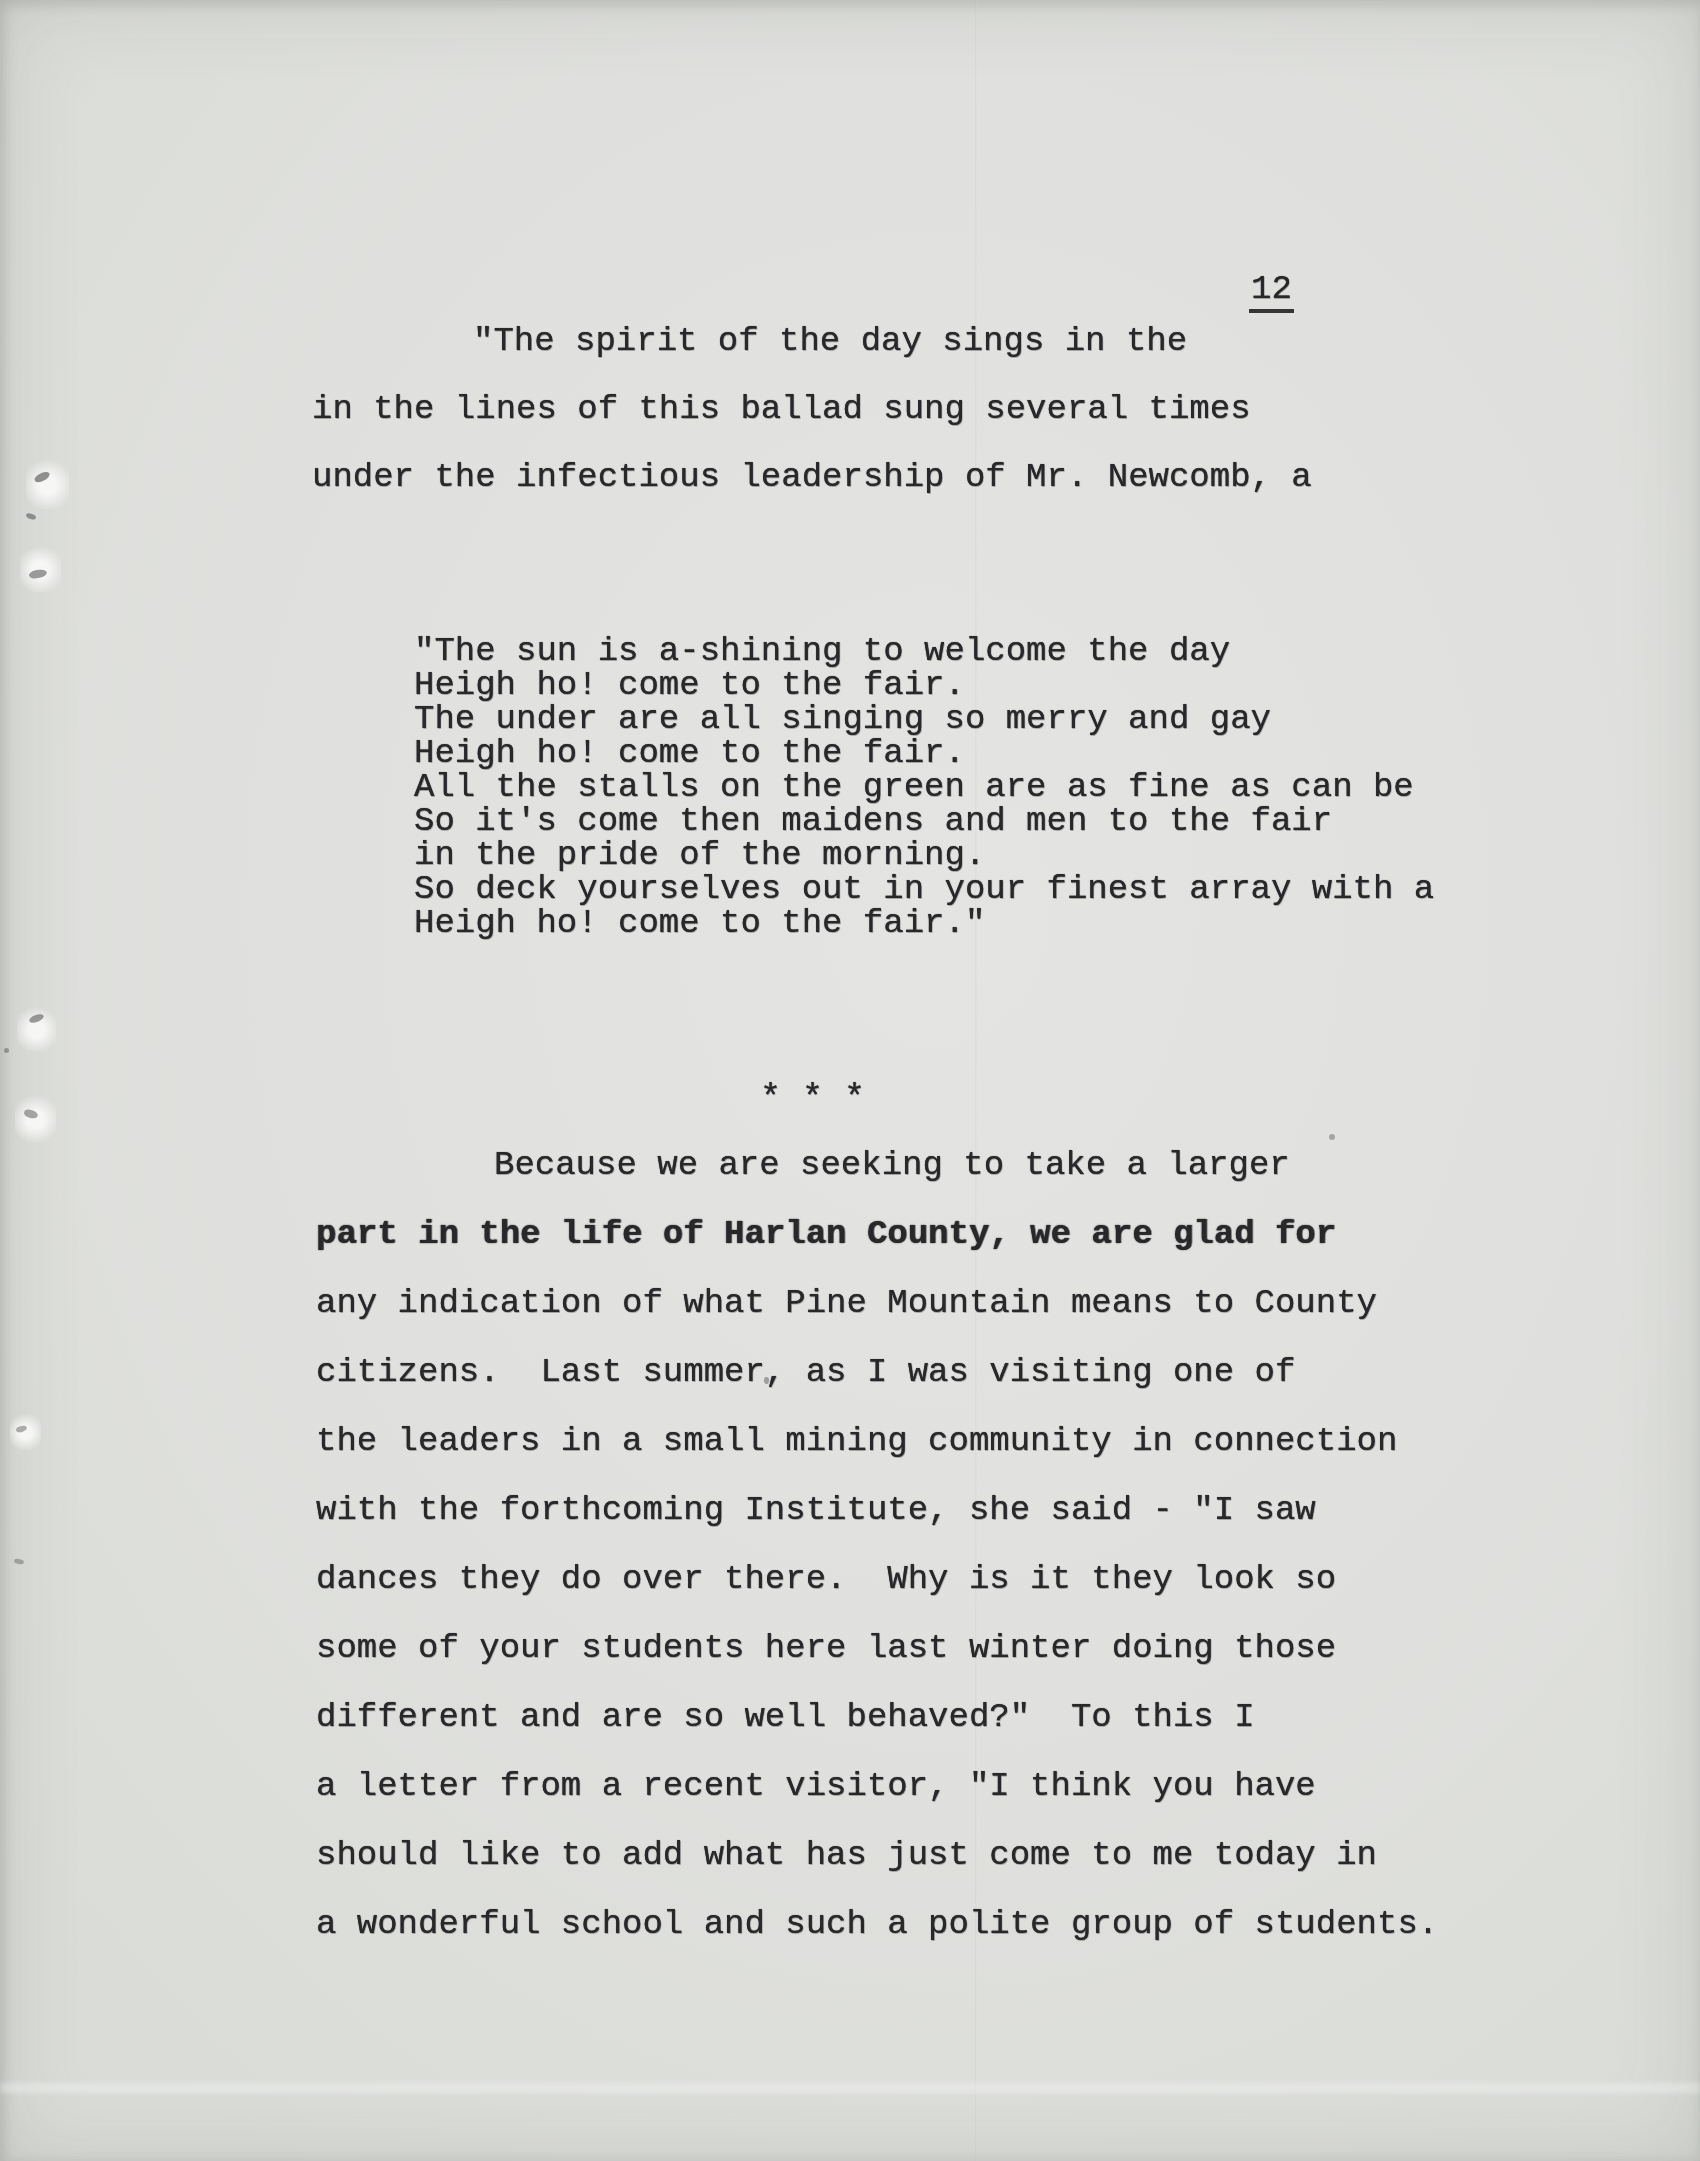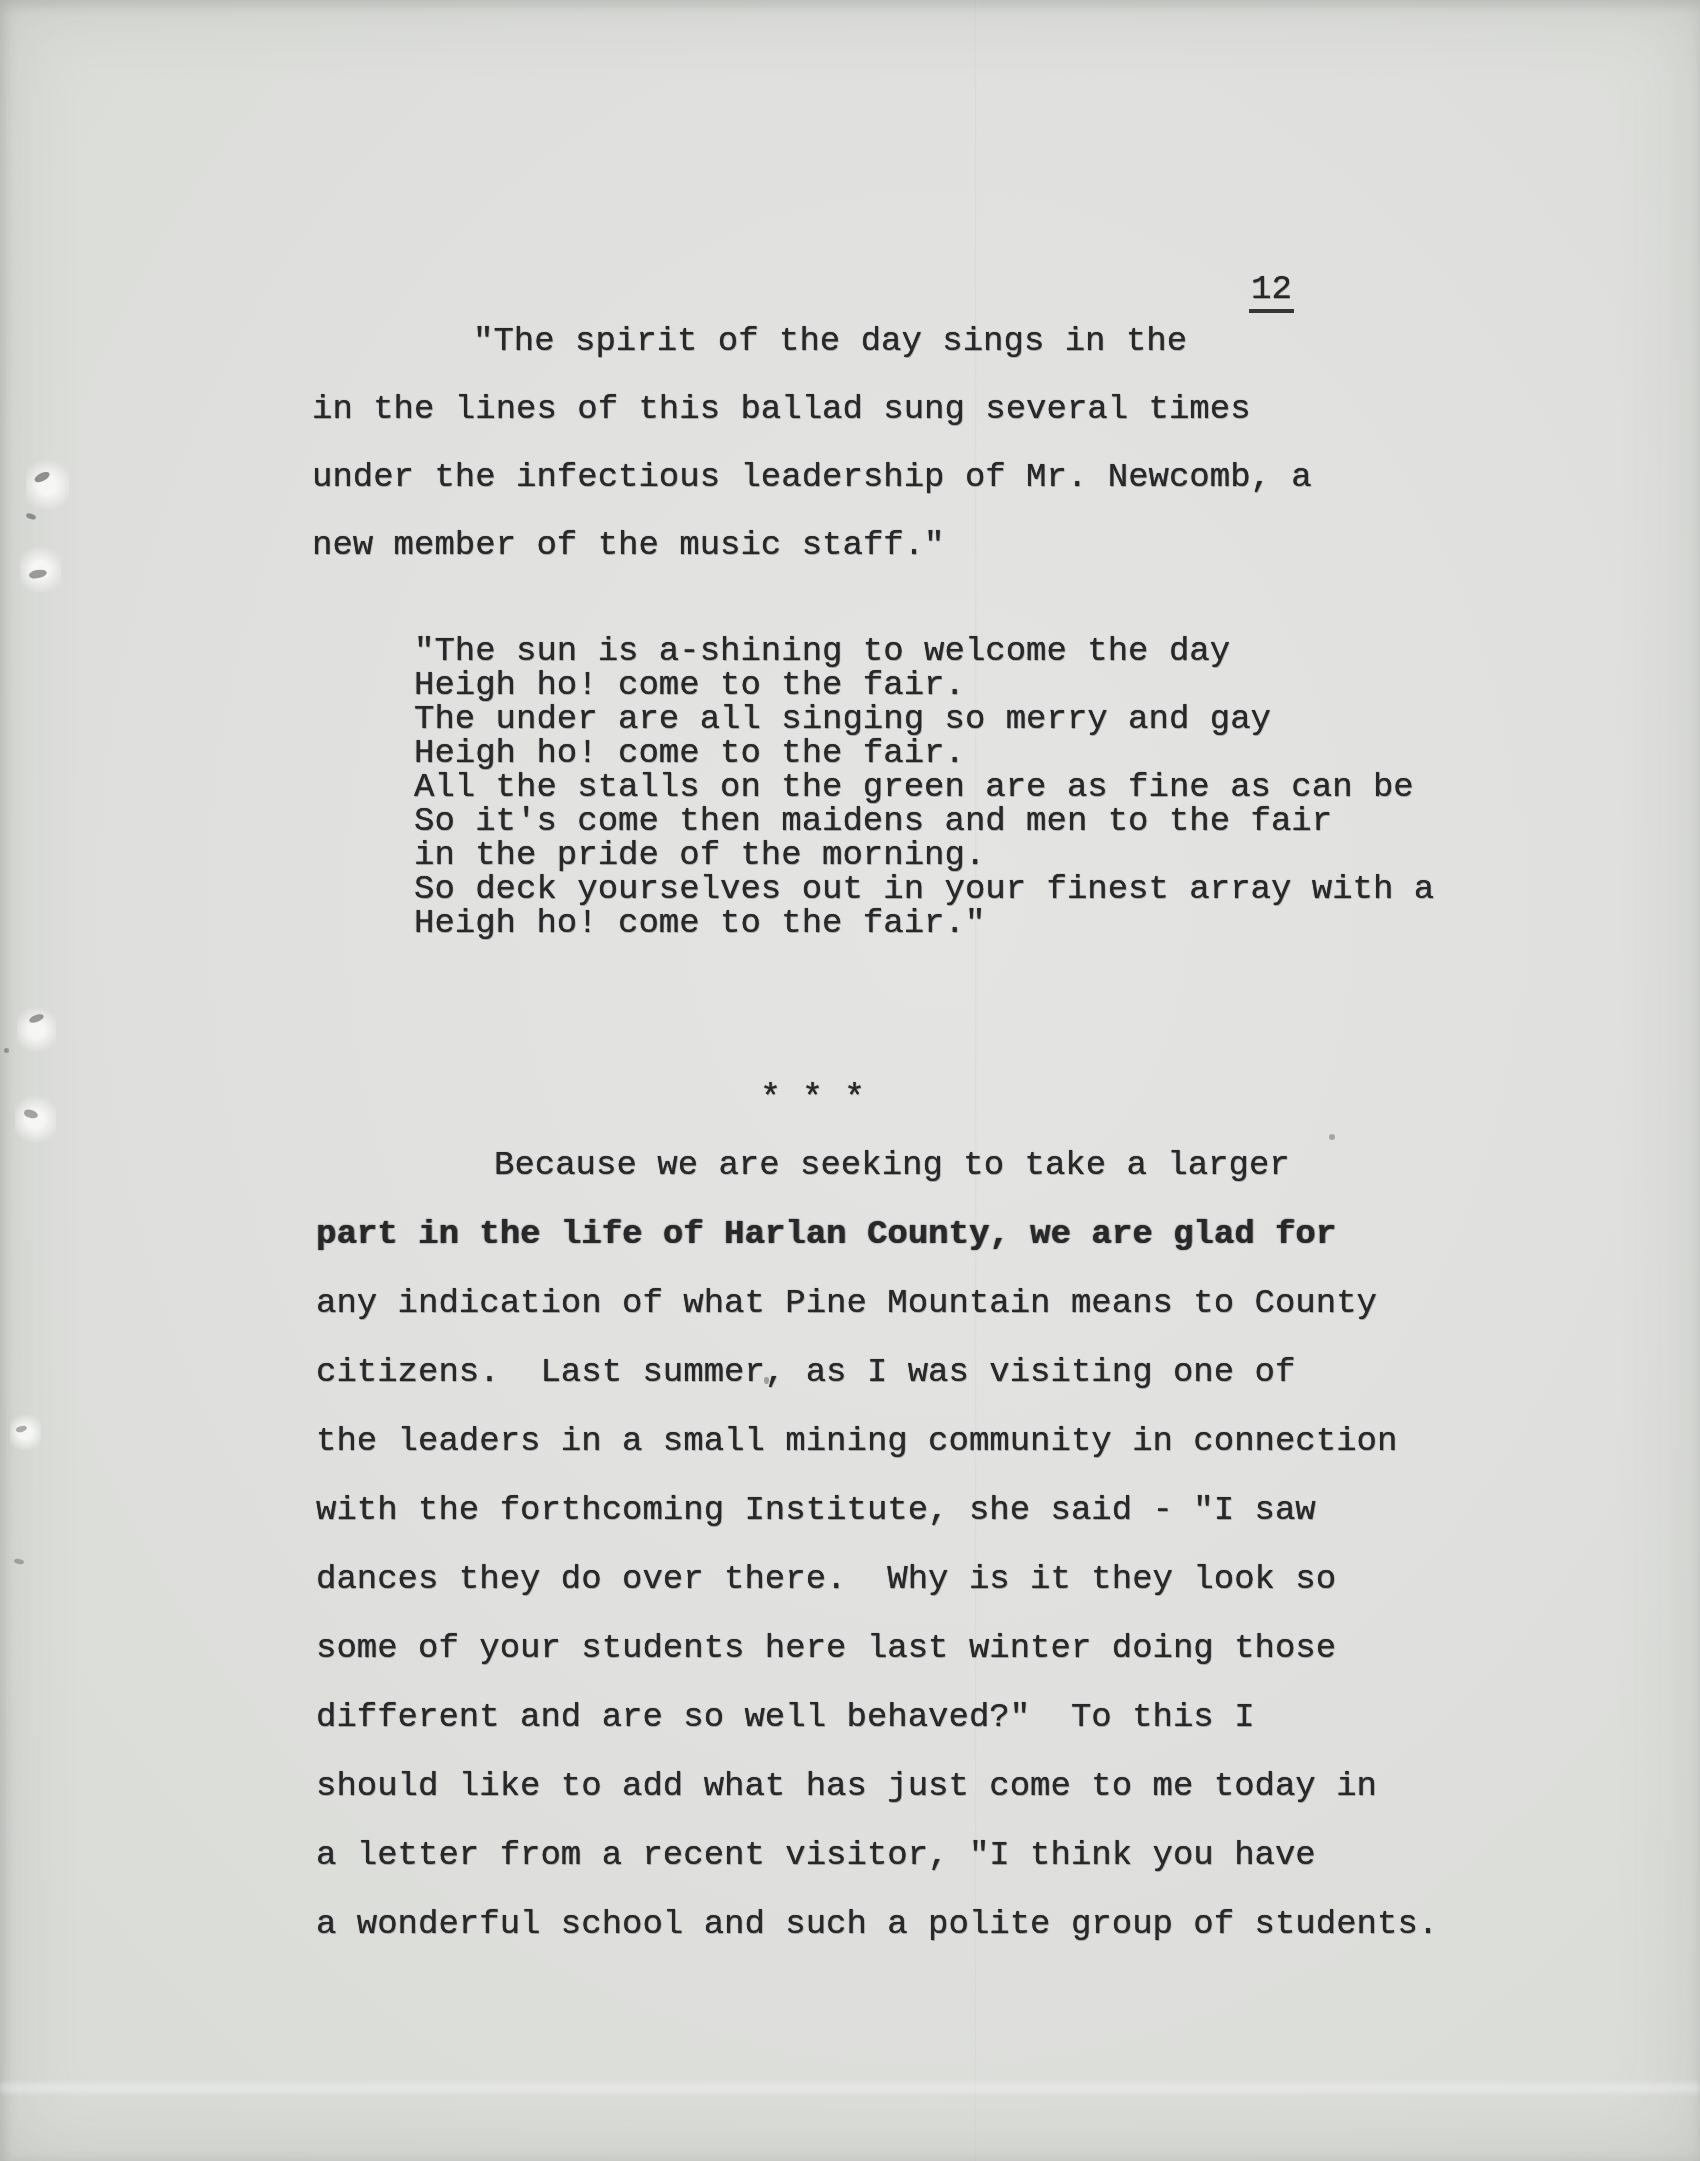--- a/index.html
+++ b/index.html
@@ -120,21 +120,20 @@
 
   <div class="fold-line"></div>
   <div class="bottom-sheen"></div>
 
   <div class="page-number ink">12</div>
 
   <div class="quote-para ink">
     <div class="line">"The spirit of the day sings in the</div>
     <div class="line">in the lines of this ballad sung several times</div>
     <div class="line">under the infectious leadership of Mr. Newcomb, a</div>
-    <div class="line">new member of the music staff."</div>
   </div>
 
   <div class="ballad ink">
     <div class="line">"The sun is a-shining to welcome the day</div>
     <div class="line">Heigh ho! come to the fair.</div>
     <div class="line">The under are all singing so merry and gay</div>
     <div class="line">Heigh ho! come to the fair.</div>
     <div class="line">All the stalls on the green are as fine as can be</div>
     <div class="line">So it's come then maidens and men to the fair</div>
     <div class="line indented">in the pride of the morning.</div>
@@ -147,22 +146,22 @@
   <div class="body-para ink">
     <div class="line">Because we are seeking to take a larger</div>
     <div class="line double-struck">part in the life of Harlan County, we are glad for</div>
     <div class="line">any indication of what Pine Mountain means to County</div>
     <div class="line">citizens.  Last summer, as I was visiting one of</div>
     <div class="line">the leaders in a small mining community in connection</div>
     <div class="line">with the forthcoming Institute, she said - "I saw</div>
     <div class="line">dances they do over there.  Why is it they look so</div>
     <div class="line">some of your students here last winter doing those</div>
     <div class="line">different and are so well behaved?"  To this I</div>
+    <div class="line">a letter from a recent visitor, "I think you have</div>
     <div class="line">should like to add what has just come to me today in</div>
-    <div class="line">a letter from a recent visitor, "I think you have</div>
     <div class="line">a wonderful school and such a polite group of students.</div>
   </div>
 
   <div class="speck blob" style="left:26px; top:456px; width:43px; height:53px;"></div>
   <div class="speck dash" style="left:34px; top:473px; width:16.3px; height:7.5px; transform:rotate(-28deg); opacity:0.55;"></div>
   <div class="speck dash" style="left:26px; top:514px; width:10.2px; height:5.4px; transform:rotate(18deg); opacity:0.5;"></div>
   <div class="speck blob" style="left:20.3px; top:543px; width:41px; height:49px;"></div>
   <div class="speck dash" style="left:28.5px; top:570px; width:17.6px; height:8.1px; transform:rotate(-12deg); opacity:0.5;"></div>
   <div class="speck blob" style="left:17px; top:1004px; width:39px; height:47px;"></div>
   <div class="speck dash" style="left:28.5px; top:1015px; width:15px; height:6.8px; transform:rotate(-22deg); opacity:0.5;"></div>

